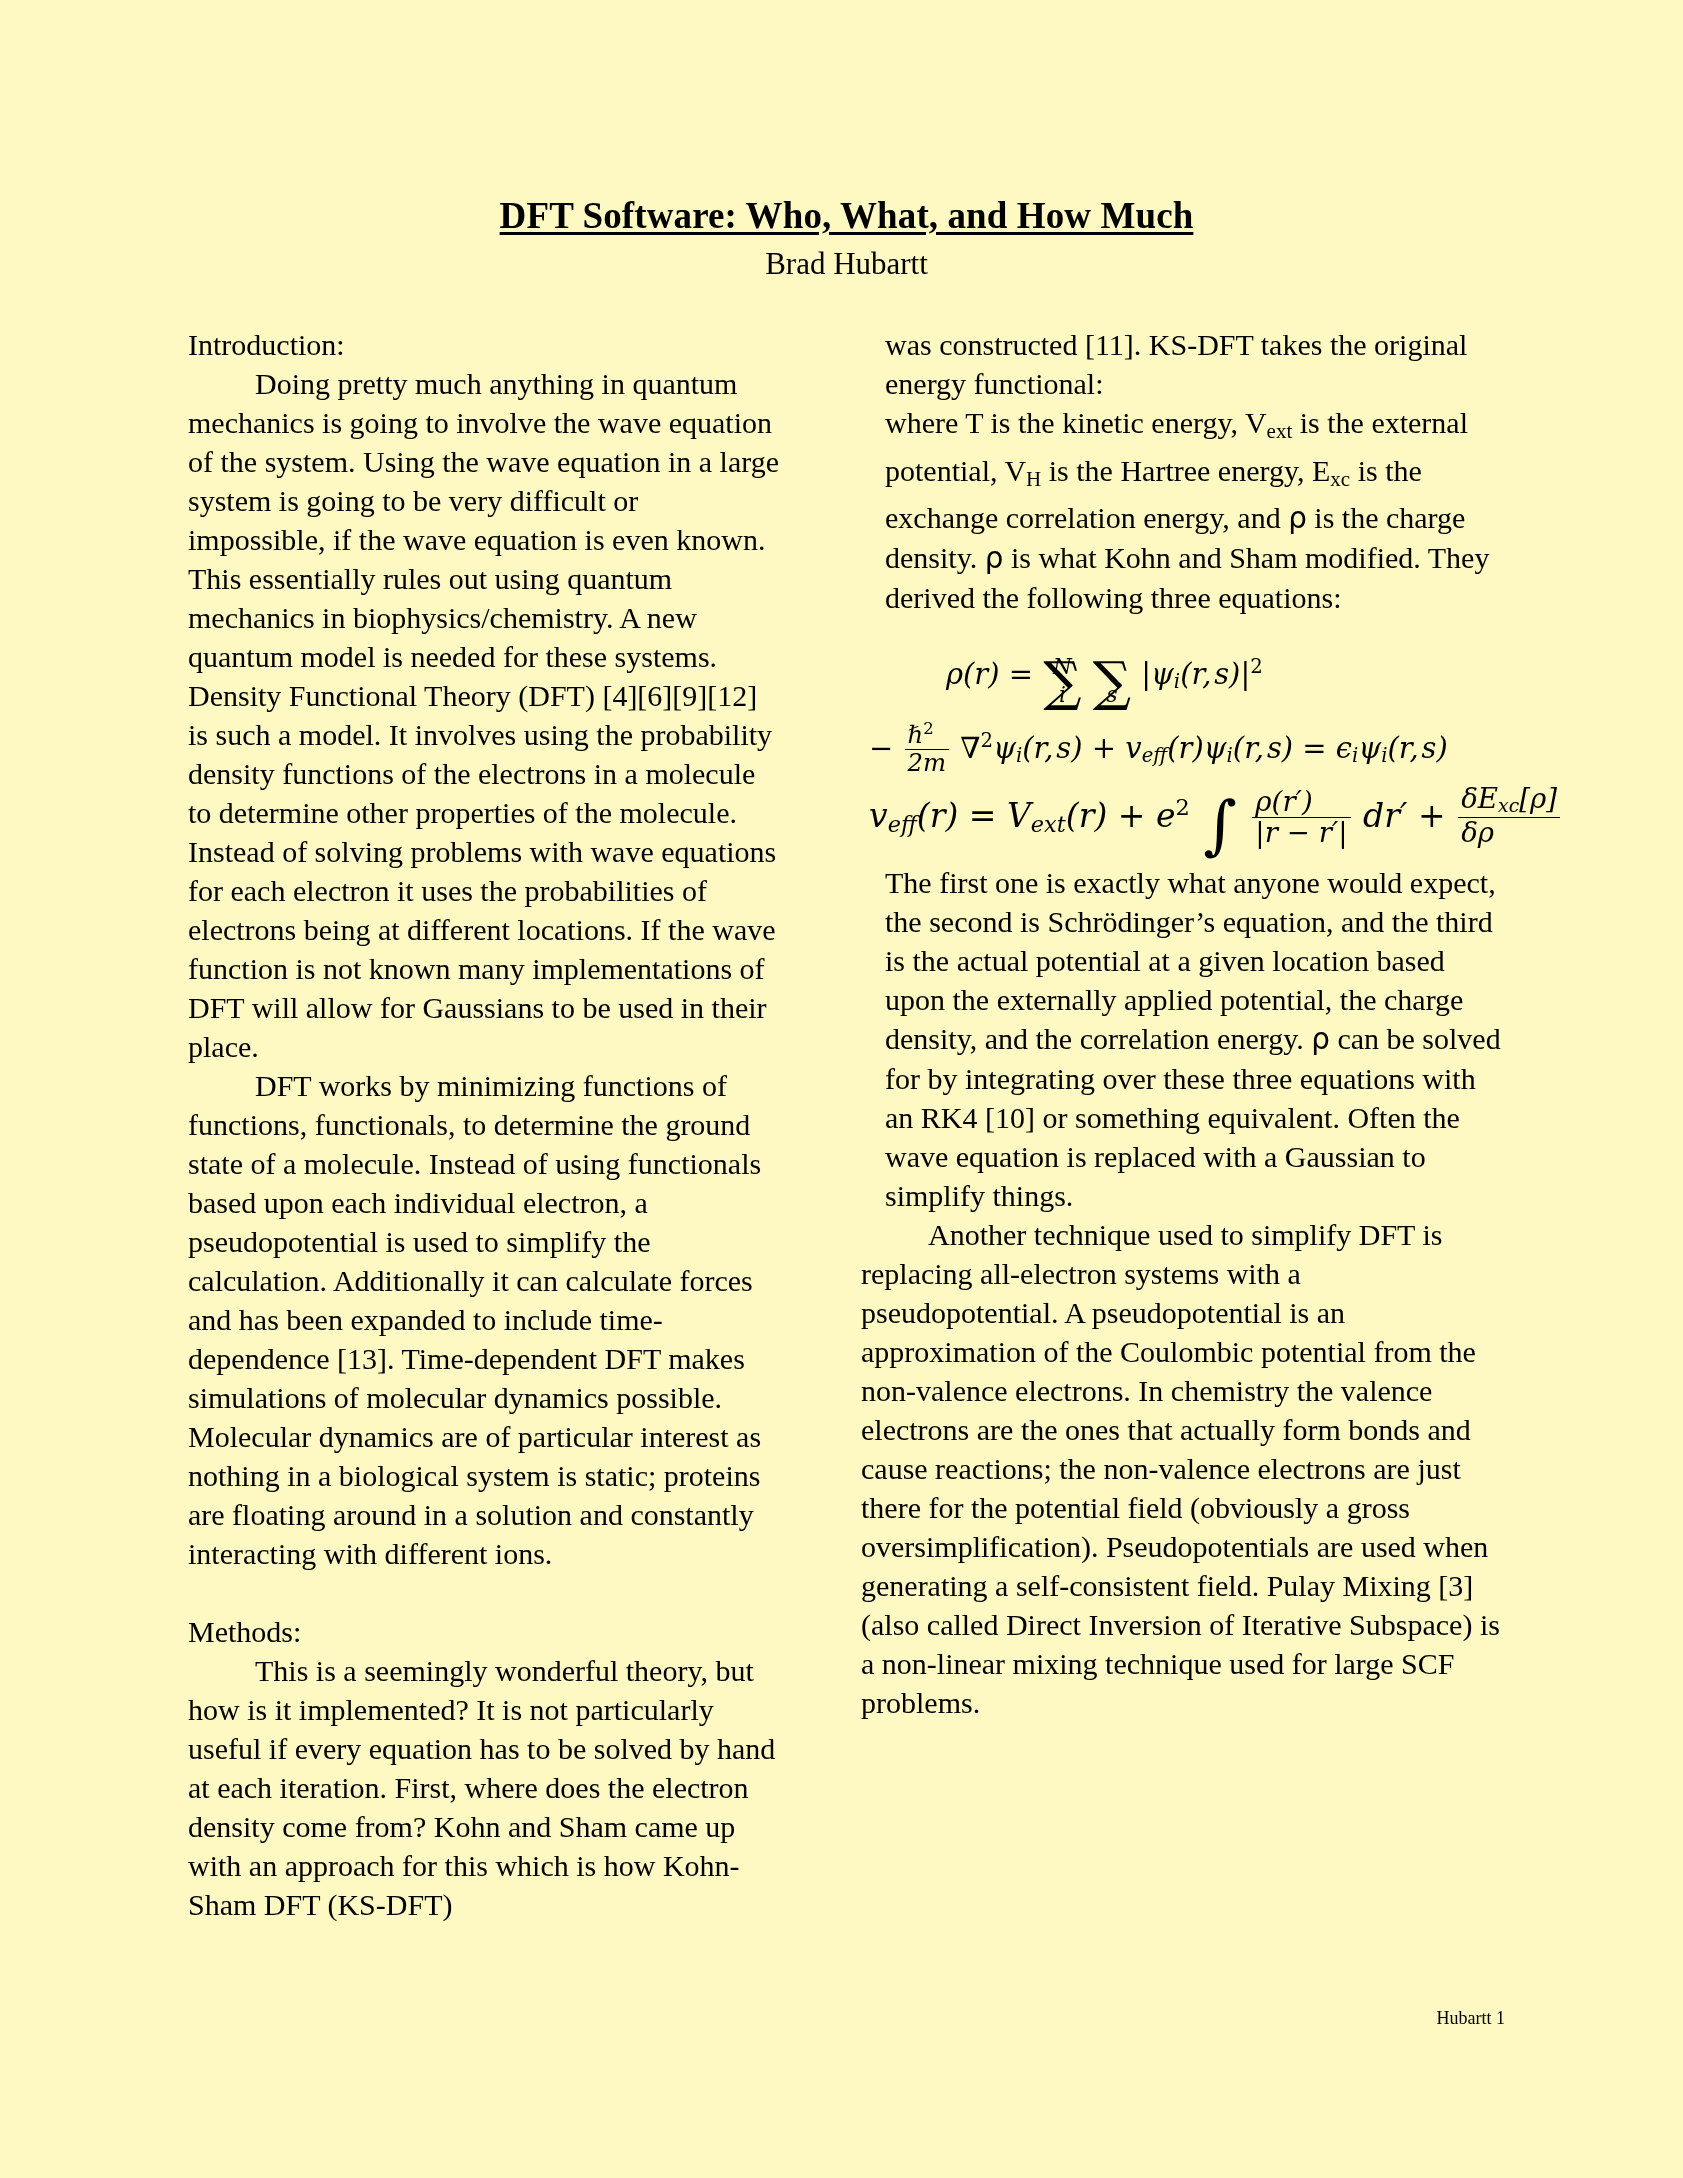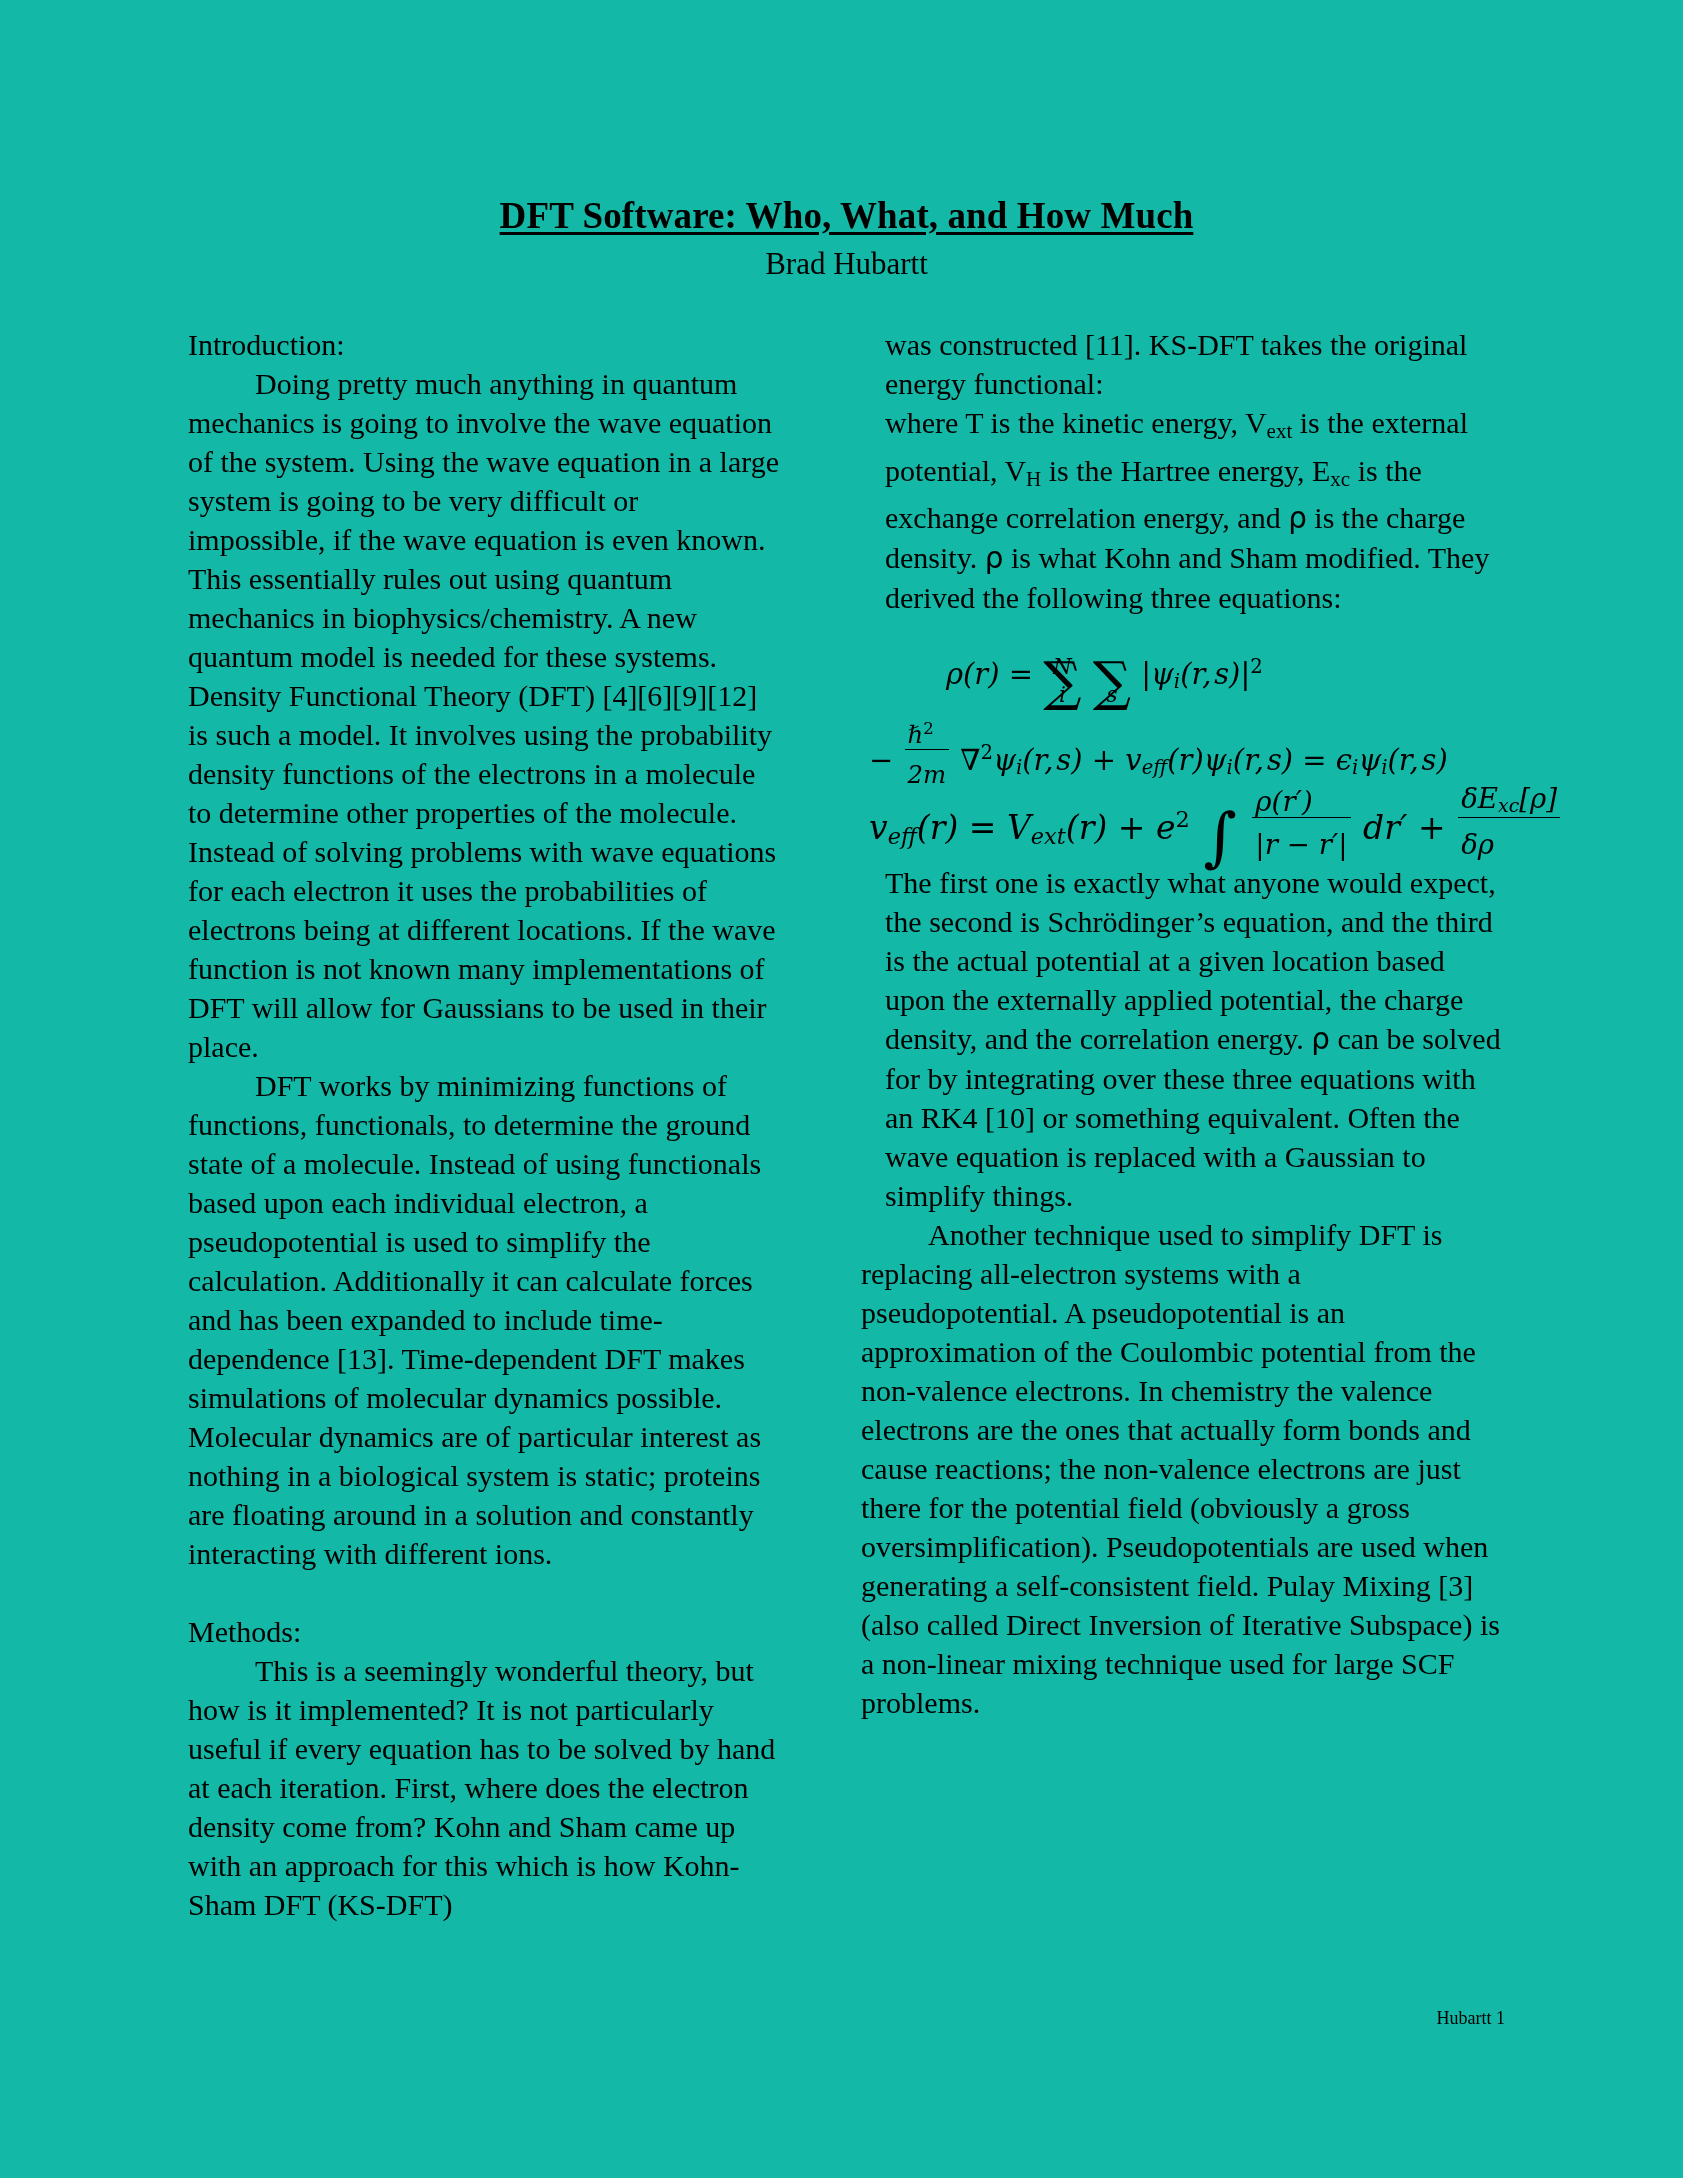--- a/index.html
+++ b/index.html
@@ -13,21 +13,21 @@
     position: relative;
     font-family: "Liberation Serif", "DejaVu Serif", serif;
     color: #000000;
     overflow: hidden;
   }
   .page {
     position: absolute;
     left: 0; top: 0;
     width: 1683px;
     height: 2178px;
-    background: #14b8a6;
+    background: #fef9c3;
   }
   
   .doc-title {
     position: absolute;
     left: 188px;
     top: 194px;
     width: 1317px;
     text-align: center;
     font-size: 37px;
     font-weight: bold;
@@ -107,21 +107,21 @@
   
   .frac {
     display: inline-block;
     vertical-align: -0.52em;
     text-align: left;
     font-size: 0.84em;
     line-height: 1.08;
     margin: 0 2px;
   }
   .frac .num { display: block; padding: 0 3px; }
-  .frac .den { display: block; border-top: 1.5px solid #000; padding: 12px 3px; }
+  .frac .den { display: block; border-top: 1.5px solid #000; padding: 0 3px; }
   .bigint {
     display: inline-block;
     font-size: 1.95em;
     line-height: 0.52em;
     vertical-align: -0.30em;
     font-style: normal;
     margin: 0 3px;
   }
   .bigsum {
     display: inline-block;

